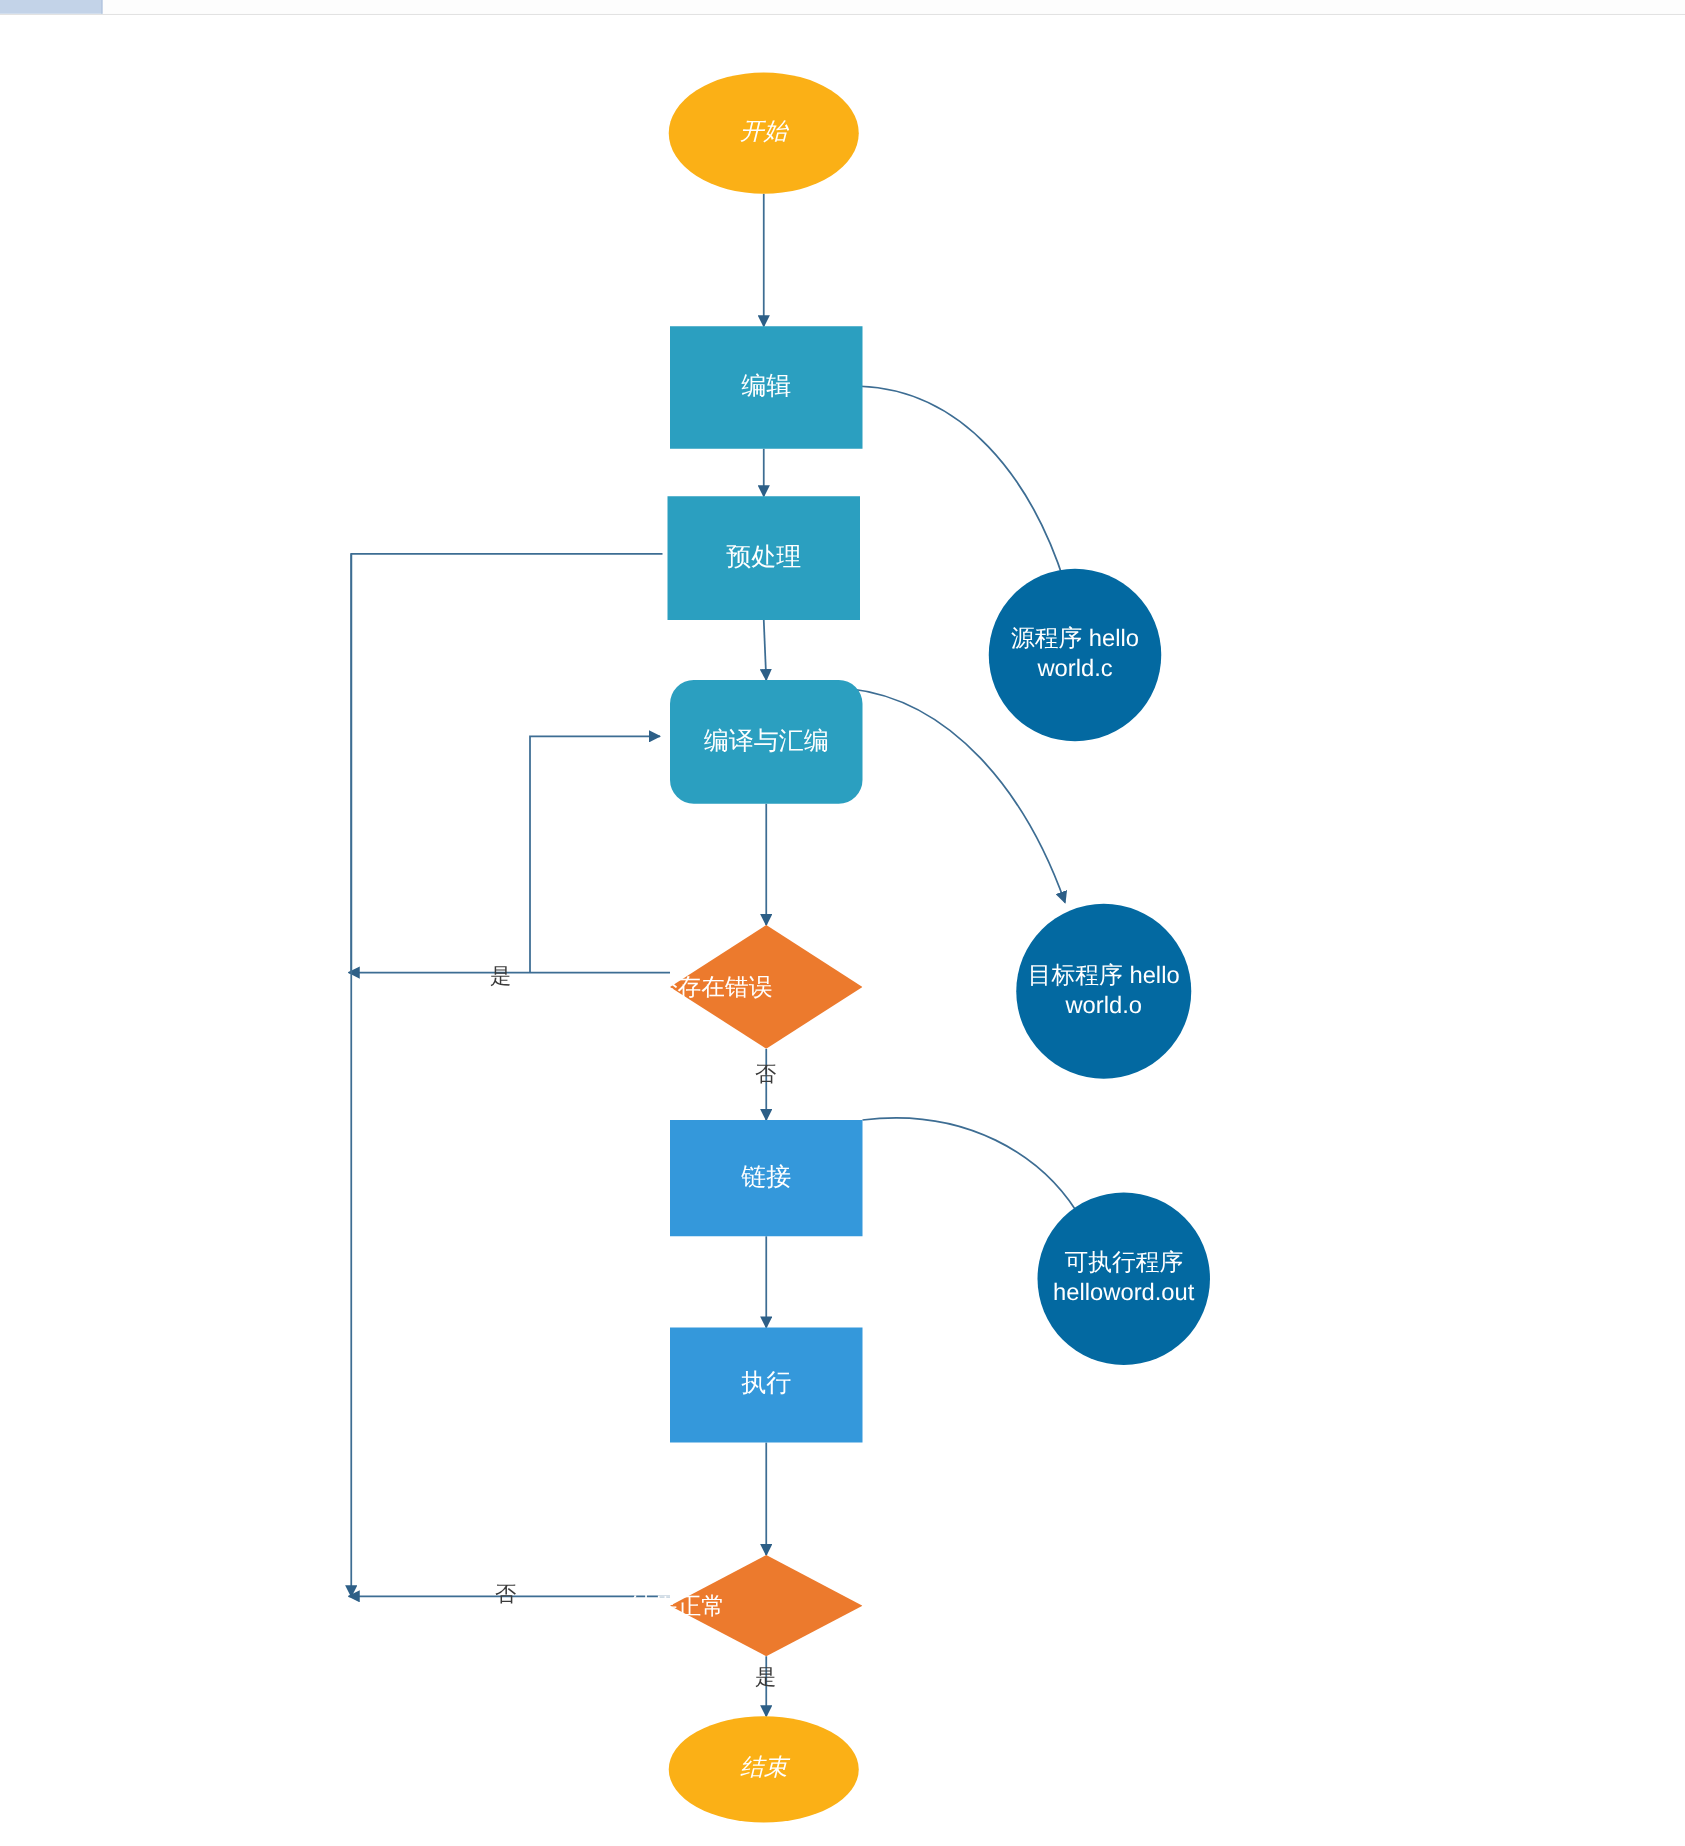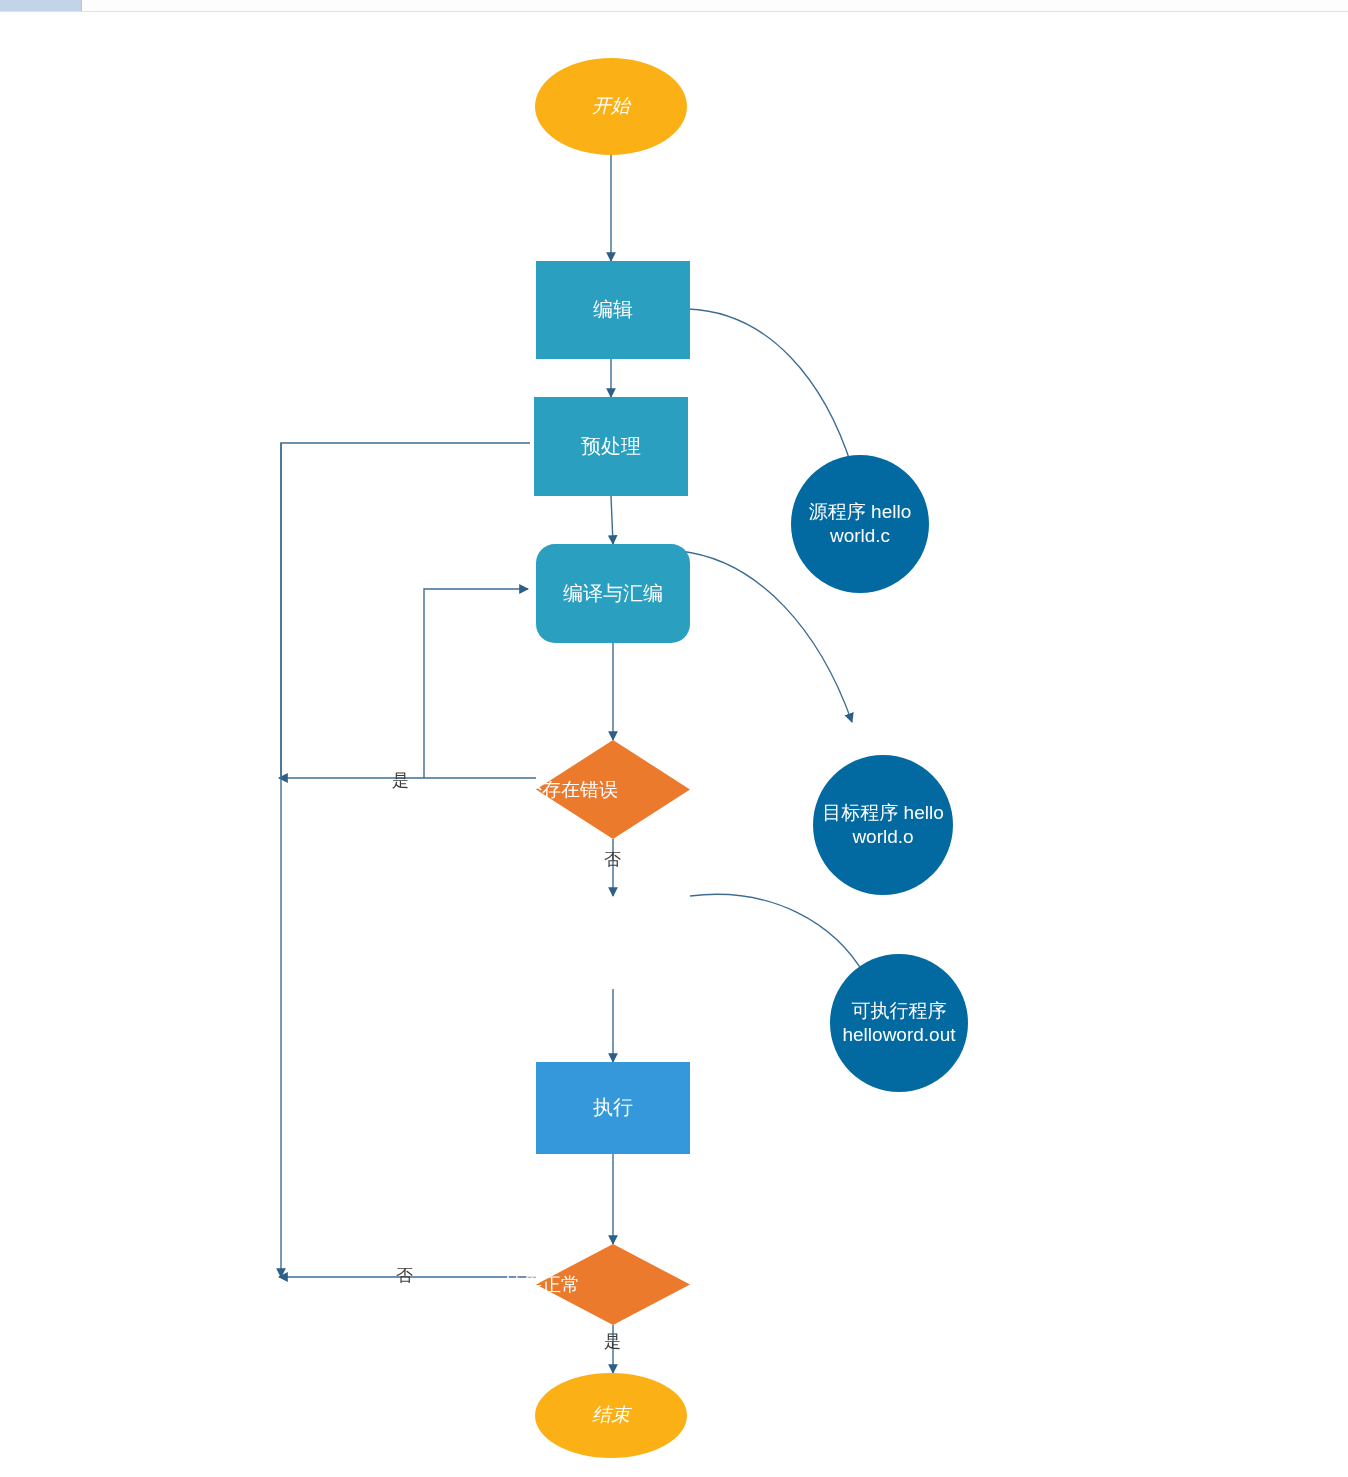--- a/index.html
+++ b/index.html
@@ -195,39 +195,42 @@
 
     <div class="node process-teal" style="left:536px; top:532px; width:154px; height:99px;border-radius:19px;">
       <span class="label">编译与汇编</span>
     </div>
 
     <div class="decision-wrap" style="left:536px; top:728px; width:154px; height:99px;">
       <div class="node decision-shape" style="left:0; top:0; width:154px; height:99px;"></div>
       <div class="decision-text">是否存在错误</div>
     </div>
 
+    <div class="node process-blue" style="left:536px; top:884px; width:154px; height:93px;">
+      <span class="label">链接</span>
+    </div>
 
     <div class="node process-blue" style="left:536px; top:1050px; width:154px; height:92px;">
       <span class="label">执行</span>
     </div>
 
     <div class="decision-wrap" style="left:536px; top:1232px; width:154px; height:81px;">
       <div class="node decision-shape" style="left:0; top:0; width:154px; height:81px;"></div>
       <div class="decision-text">结果正常</div>
     </div>
 
     <div class="node terminator" style="left:535px; top:1361px; width:152px; height:85px;">
       <span class="label">结束</span>
     </div>
 
     <div class="node data-circle" style="left:791px; top:443px; width:138px; height:138px;">
       <span class="label">源程序 hello world.c</span>
     </div>
 
-    <div class="node data-circle" style="left:813px; top:743px; width:140px; height:140px;">
+    <div class="node data-circle" style="left:813px; top:711px; width:140px; height:140px;">
       <span class="label">目标程序 hello world.o</span>
     </div>
 
     <div class="node data-circle" style="left:830px; top:942px; width:138px; height:138px;">
       <span class="label">可执行程序 helloword.out</span>
     </div>
 
     <div class="edge-label" style="left:392px; top:757px;">是</div>
     <div class="edge-label" style="left:604px; top:836px;">否</div>
     <div class="edge-label" style="left:396px; top:1252px;">否</div>

